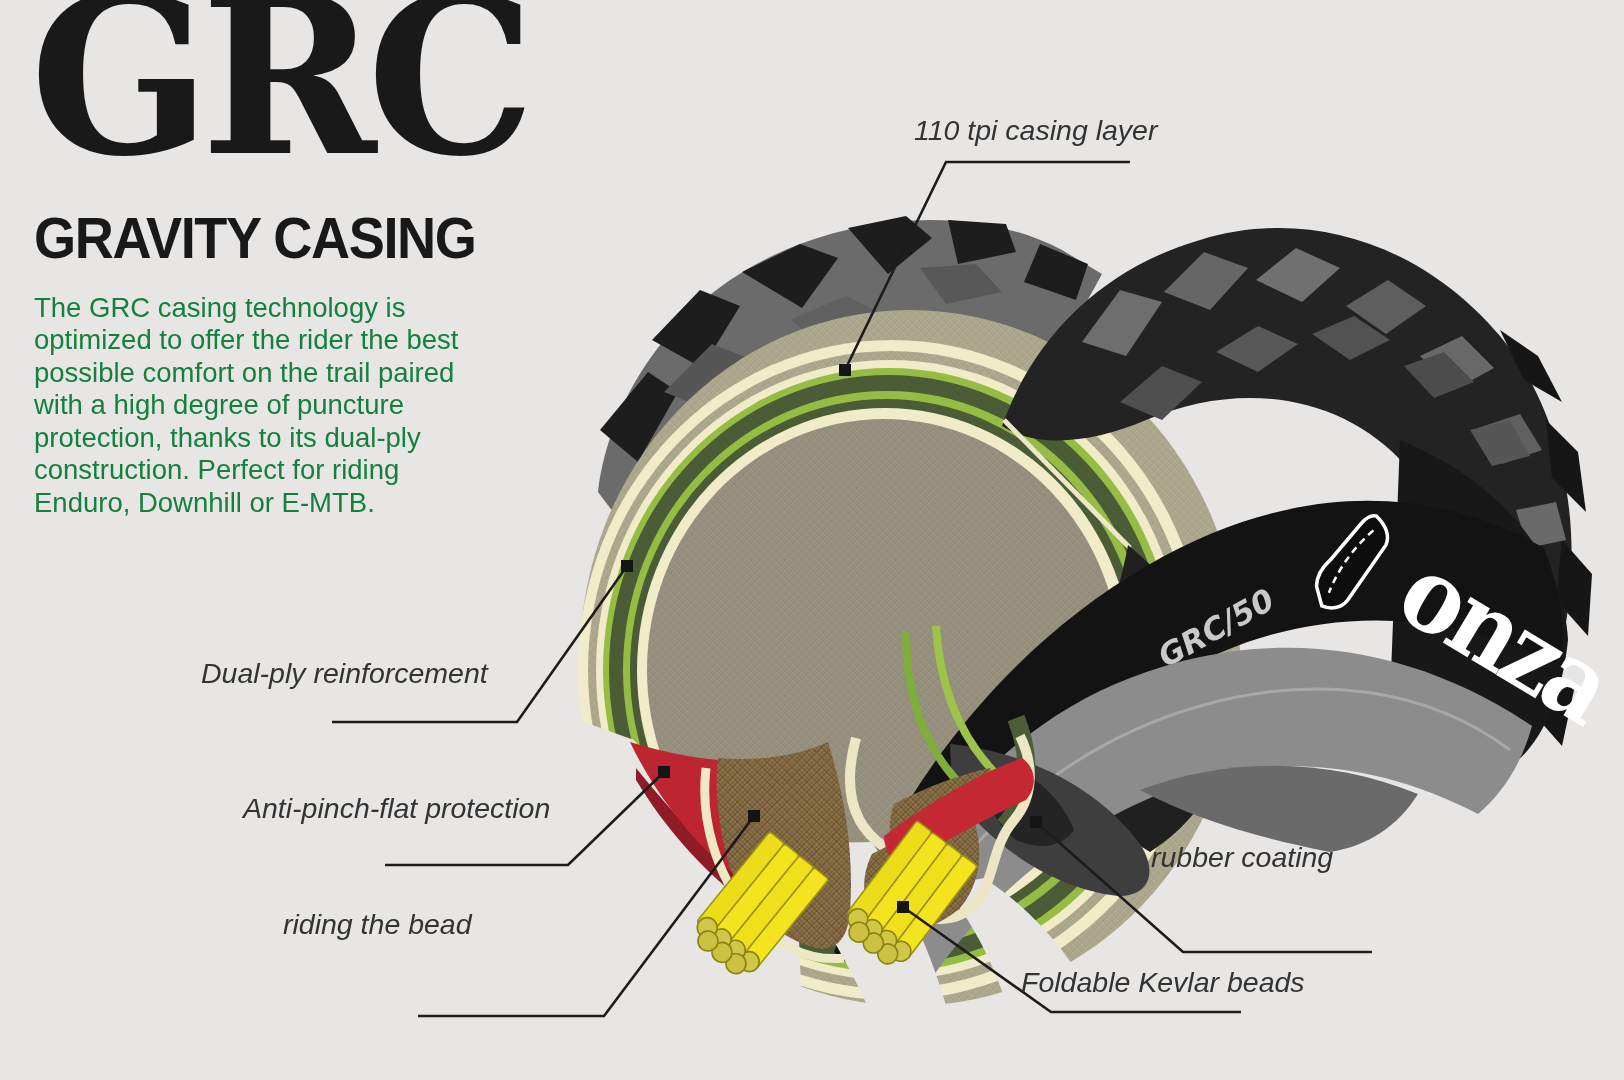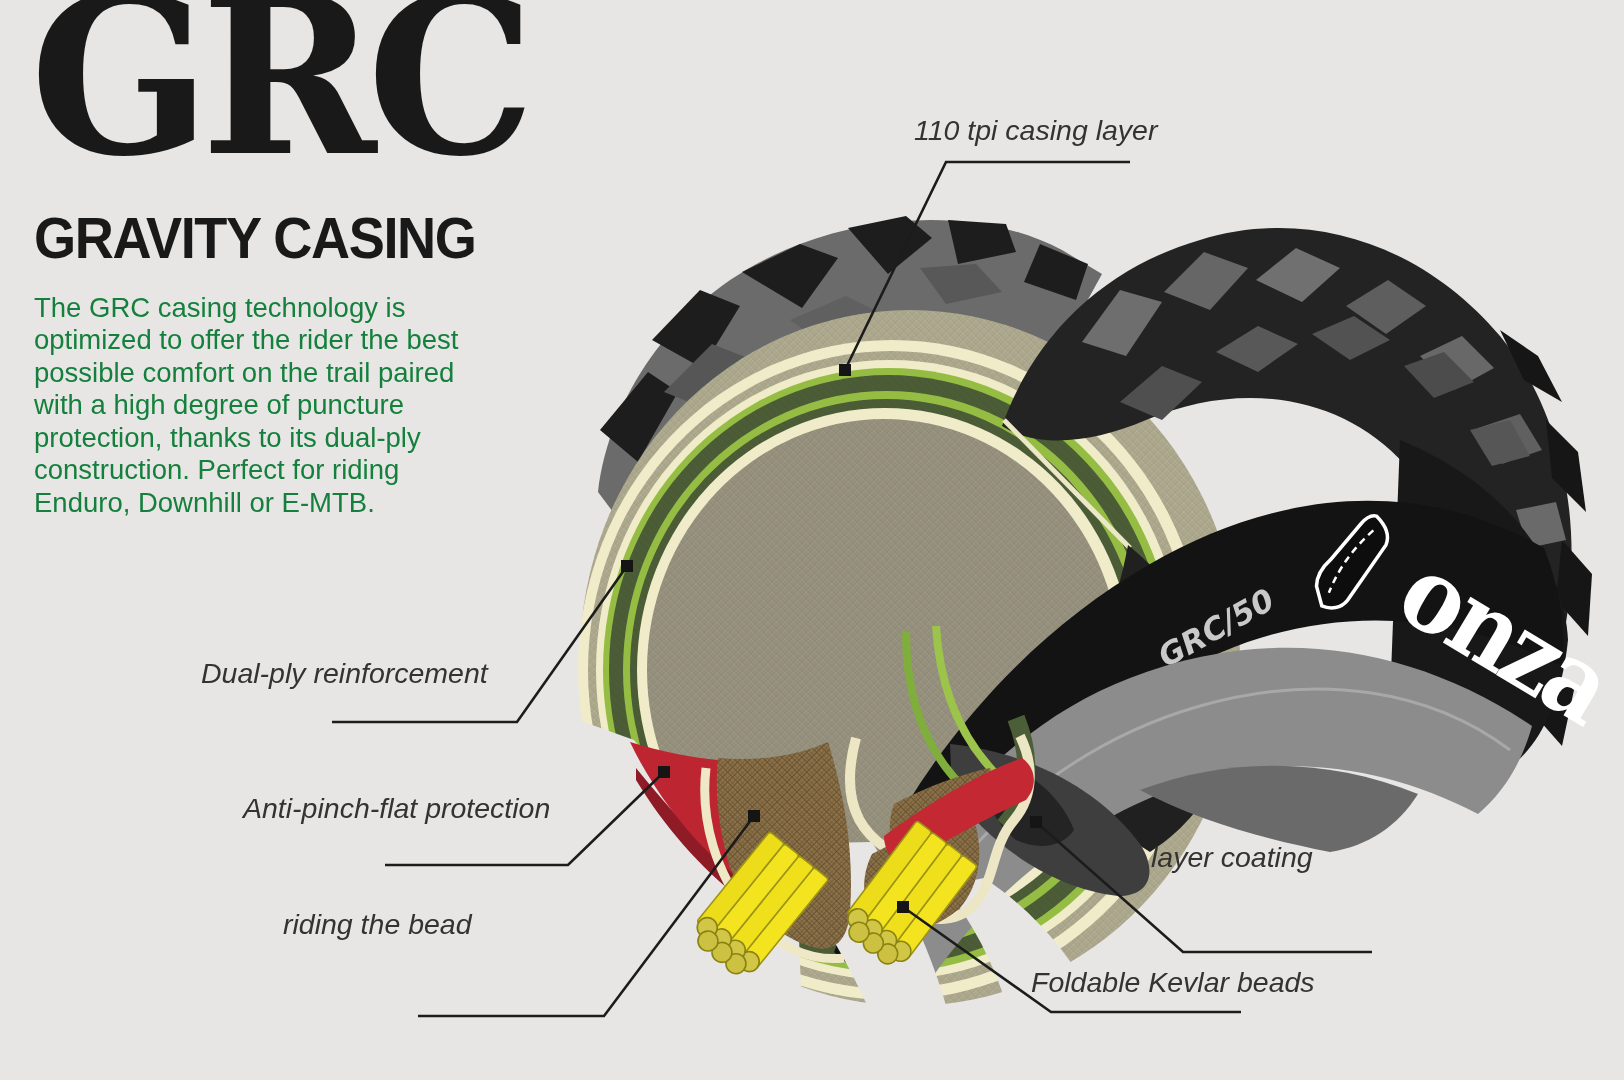--- a/index.html
+++ b/index.html
@@ -30,21 +30,21 @@
   
   .callout{
     font-style:italic;font-size:28.5px;color:#333333;line-height:1.33;
     white-space:nowrap;
   }
   #cl-casing {left:914px;top:112px;}
   #cl-dualply{left:201px;top:655px;}
   #cl-pinch  {left:243px;top:790px;font-style:italic;}
   #cl-nylon  {left:283px;top:906px;}
   #cl-tlr    {left:1151px;top:839px;}
-  #cl-kevlar {left:1021px;top:964px;margin-left:10px;}
+  #cl-kevlar {left:1021px;top:964px;}
   svg text{user-select:none;}
 </style>
 </head>
 <body>
 
 <div id="stage">
 
   <svg class="abs" width="1624" height="1080" viewBox="0 0 1624 1080" style="left:0;top:0">
     <defs>
       <pattern id="hatchKL" width="6" height="6" patternUnits="userSpaceOnUse" patternTransform="rotate(45)">
@@ -201,17 +201,17 @@
   <div class="abs brand-subtitle">GRAVITY CASING</div>
   <div class="abs brand-desc">The GRC casing technology is optimized to offer the rider the best possible comfort on the trail paired with a high degree of puncture protection, thanks to its dual-ply construction.  Perfect for riding Enduro, Downhill or E-MTB.</div>
 
   <div id="cl-casing" class="abs callout">110 tpi casing layer</div>
   <div id="cl-dualply" class="abs callout">Dual-ply reinforcement</div>
   <div id="cl-pinch" class="abs callout">Anti-pinch-flat protection</div>
   <div id="cl-nylon" class="abs callout">
     <div>riding the bead</div>
   </div>
   <div id="cl-tlr" class="abs callout">
-    <div>layer coating</div>
+    <div>rubber coating</div>
   </div>
   <div id="cl-kevlar" class="abs callout">Foldable Kevlar beads</div>
 
 </div>
 
 </body></html>

